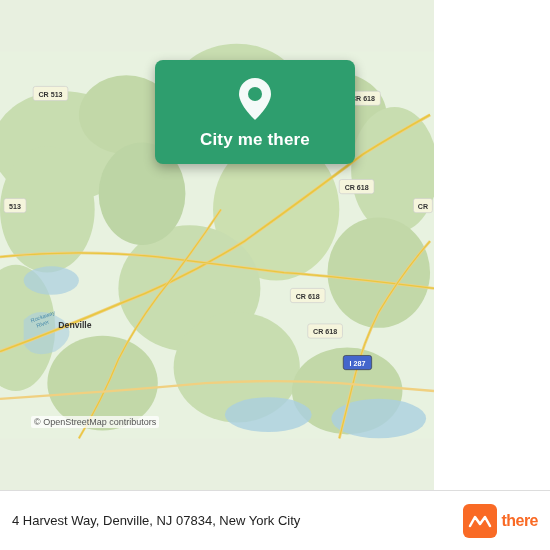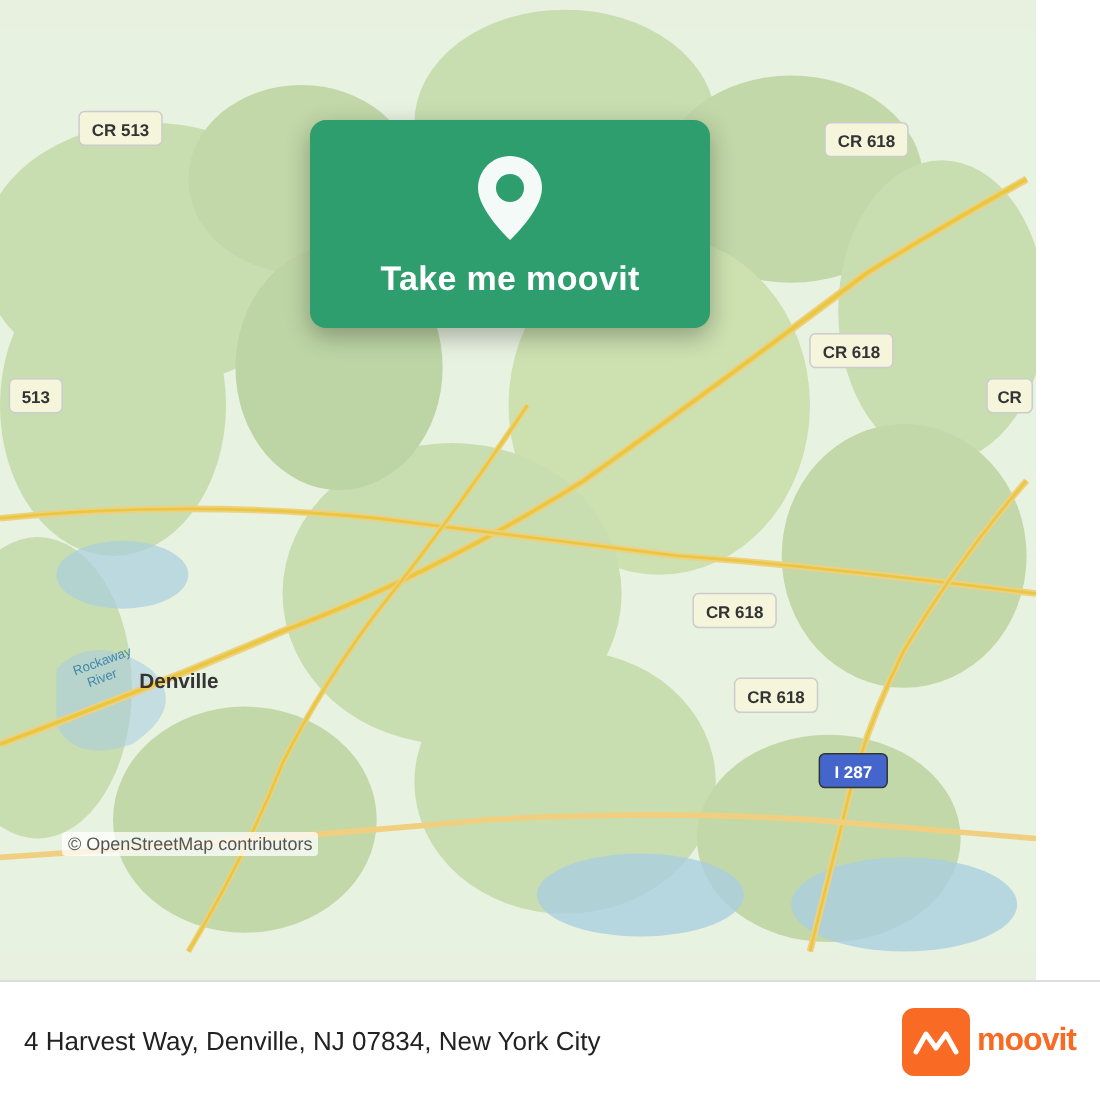--- a/index.html
+++ b/index.html
@@ -6,21 +6,21 @@
 
     body {
       width: 550px;
       height: 550px;
       overflow: hidden;
       font-family: Arial, sans-serif;
       position: relative;
     }
 
     #map-container {
-      width: 518px;
+      width: 434px;
       height: 490px;
       position: relative;
       overflow: hidden;
       background-color: #e8f0e0;
     }
 
     
     #map-svg {
       position: absolute;
       top: 0; left: 0;
@@ -191,33 +191,33 @@
   </svg>
 
   <div id="take-me-there-card">
     <div id="pin-icon-wrap">
 
       <svg width="36" height="42" viewBox="0 0 36 42" xmlns="http://www.w3.org/2000/svg">
         <path d="M18 0C9.163 0 2 7.163 2 16c0 11.25 16 26 16 26S34 27.25 34 16C34 7.163 26.837 0 18 0z" fill="white" opacity="0.95"></path>
         <circle cx="18" cy="16" r="7" fill="#2e9e6e"></circle>
       </svg>
     </div>
-    <span id="take-me-there-label">Take me moovit</span>
+    <span id="take-me-there-label">City me there</span>
   </div>
 
   <div id="osm-attribution">
     <span>© OpenStreetMap contributors</span>
   </div>
 </div>
 
 <div id="bottom-bar">
   <div id="address-area">
     <span id="address-text">4 Harvest Way, Denville, NJ 07834, New York City</span>
   </div>
   <div id="moovit-logo">
 
     <svg id="moovit-icon" width="34" height="34" viewBox="0 0 34 34" xmlns="http://www.w3.org/2000/svg">
       <rect width="34" height="34" rx="6" fill="#f96a25"></rect>
       <path d="M7 22 L12 13 L17 20 L22 13 L27 22" stroke="white" stroke-width="2.5" fill="none" stroke-linejoin="round" stroke-linecap="round"></path>
     </svg>
-    <span id="moovit-text">moovit</span>
+    <span id="moovit-text">there</span>
   </div>
 </div>
 
 </body></html>

